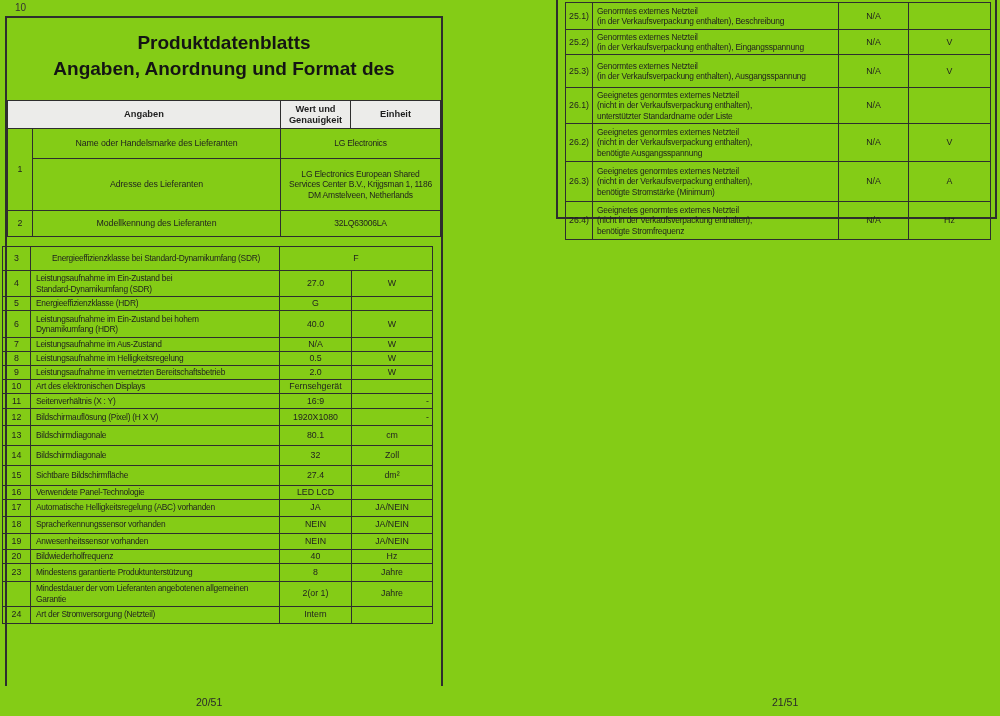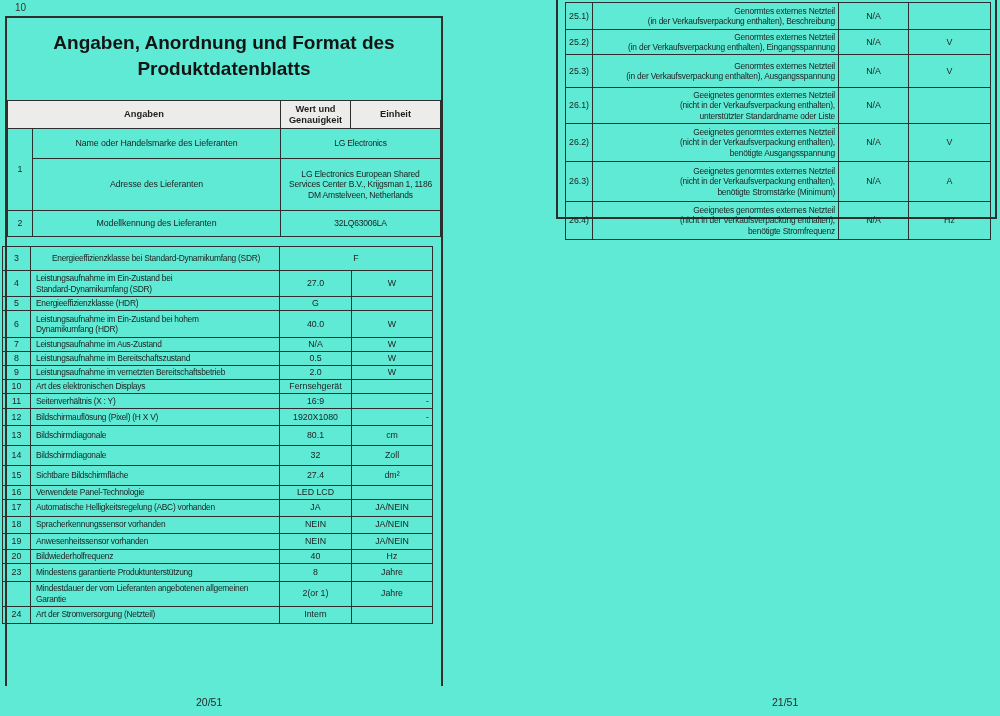--- a/index.html
+++ b/index.html
@@ -1,16 +1,16 @@
 <!DOCTYPE html>
 <html><head>
 <meta charset="utf-8">
 <style>
   html,body{margin:0;padding:0;background:#fff;}
-  .screen{position:relative;width:1000px;height:716px;background:#5eead4;overflow:hidden;
+  .screen{position:relative;width:1000px;height:716px;background:#84cc16;overflow:hidden;
           font-family:"Liberation Sans",sans-serif;color:#1f1f1f;}
   .corner-label{position:absolute;left:15px;top:2px;font-size:10px;color:#333;}
 
   
   .page-left{position:absolute;left:5px;top:16px;width:438px;height:670px;
              border:2px solid #2e2e2e;border-bottom:none;box-sizing:border-box;}
   .doc-title{position:absolute;left:0;right:0;top:12px;text-align:center;
              font-size:19px;line-height:26px;font-weight:bold;color:#141414;}
 
   table{border-collapse:collapse;table-layout:fixed;position:absolute;}
@@ -29,38 +29,38 @@
   .tableB .val{text-align:center;}
   .tableB .unit{text-align:center;}
   .tableB tr.center-desc .desc{text-align:center;}
   .tableB td.dash{text-align:right;padding-right:3px;}
 
   
   .page-right{position:absolute;left:556px;top:0px;width:441px;height:219px;
               border:2px solid #2e2e2e;border-top:none;box-sizing:border-box;}
   .tableC{left:7px;top:2px;width:425px;}
   .tableC .num{text-align:center;}
-  .tableC .desc{text-align:right;padding-left:4px;white-space:pre-line;font-size:8.4px;letter-spacing:-0.2px;margin-left:24px;}
+  .tableC .desc{text-align:left;padding-left:4px;white-space:pre-line;font-size:8.4px;letter-spacing:-0.2px;margin-left:24px;}
   .tableC .val{text-align:center;}
   .tableC .unit{text-align:center;}
 
   .footer{position:absolute;top:696px;font-size:10.5px;color:#2a2a2a;}
   .footer-left{left:196px;}
   .footer-right{left:772px;}
 </style>
 </head>
 <body>
 
 <div class="screen">
   <div class="corner-label">10</div>
 
   <div class="page-left">
     <div class="doc-title">
+      <div>Produktdatenblatts</div>
       <div>Angaben, Anordnung und Format des</div>
-      <div>Produktdatenblatts</div>
     </div>
 
     <table class="tableA">
       <colgroup>
           <col style="width:25px">
           <col style="width:248px">
           <col style="width:70px">
           <col style="width:90px">
         </colgroup>
       <tbody>
@@ -123,21 +123,21 @@
         <td class="unit">W</td>
       </tr>
       <tr style="height:14px">
         <td class="num">7</td>
         <td class="desc">Leistungsaufnahme im Aus-Zustand</td>
         <td class="val">N/A</td>
         <td class="unit">W</td>
       </tr>
       <tr style="height:14px">
         <td class="num">8</td>
-        <td class="desc">Leistungsaufnahme im Bereitschaftszustand</td>
+        <td class="desc">Leistungsaufnahme im Helligkeitsregelung</td>
         <td class="val">0.5</td>
         <td class="unit">W</td>
       </tr>
       <tr style="height:14px">
         <td class="num">9</td>
         <td class="desc">Leistungsaufnahme im vernetzten Bereitschaftsbetrieb</td>
         <td class="val">2.0</td>
         <td class="unit">W</td>
       </tr>
       <tr style="height:14px">

